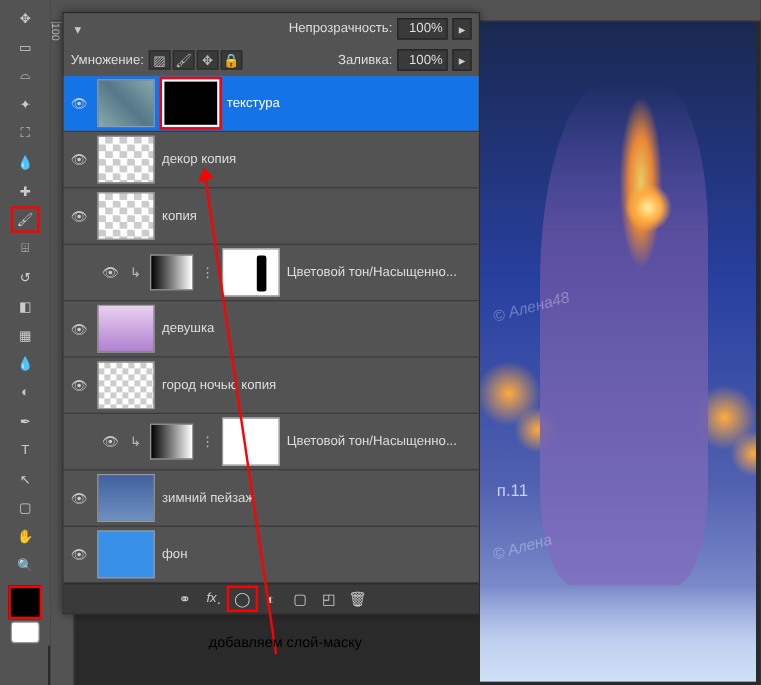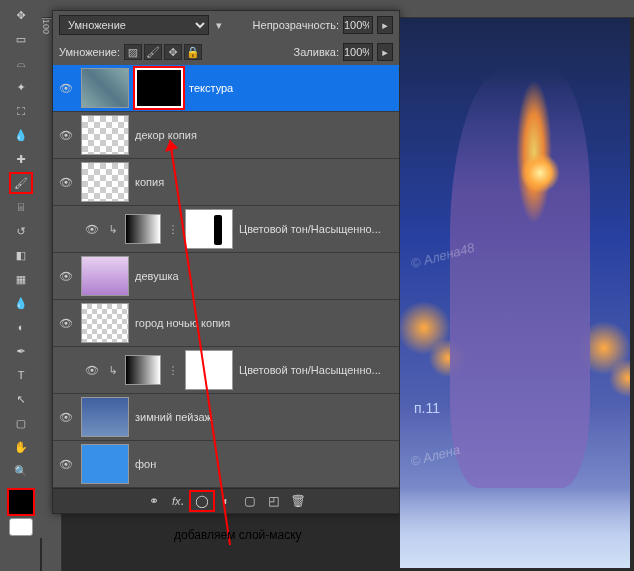--- a/index.html
+++ b/index.html
@@ -18,21 +18,21 @@
 
 .panel { position: absolute; left: 52px; top: 10px; width: 348px; background: #535353; border: 1px solid #2a2a2a; box-shadow: 0 0 8px rgba(0,0,0,.5); }
 .tabs { display: flex; background: #3a3a3a; height: 24px; align-items: flex-end; }
 .tab { padding: 4px 10px; color: #ccc; background: #3a3a3a; cursor: pointer; }
 .tab.active { background: #535353; color: #fff; }
 .panel-close { margin-left: auto; padding: 2px 6px; color: #ccc; cursor: pointer; }
 .panel-row { display: flex; align-items: center; padding: 4px 6px; gap: 4px; color: #ddd; }
 .panel-row select { background: #3a3a3a; color: #ddd; border: 1px solid #222; width: 150px; height: 20px; font-size: 11px; padding: 0 4px; }
 .panel-row .triangle { color: #ccc; padding: 0 3px; }
 .label-r { color: #ddd; text-align: right; }
-.pct-input { width: 30px; height: 18px; background: #3a3a3a; border: 1px solid #222; color: #ddd; text-align: right; padding-right: 3px; }
+.pct-input { width: 42px; height: 18px; background: #3a3a3a; border: 1px solid #222; color: #ddd; text-align: right; padding-right: 3px; }
 .pct-btn { width: 16px; height: 18px; background: #3a3a3a; border: 1px solid #222; color: #ccc; display: inline-flex; align-items: center; justify-content: center; }
 .lock-icons { display: flex; gap: 2px; }
 .lock-icons .ic { width: 18px; height: 16px; background: #3a3a3a; border: 1px solid #2a2a2a; display: flex; align-items: center; justify-content: center; color: #bbb; }
 
 .layers { max-height: 450px; overflow: hidden; background: #535353; }
 .layer { display: flex; align-items: center; border-bottom: 1px solid #3a3a3a; min-height: 46px; padding: 3px 4px; gap: 6px; color: #ddd; }
 .layer.sel { background: #1473e6; color: #fff; }
 .vis { width: 18px; height: 18px; display: flex; align-items: center; justify-content: center; color: #ccc; cursor: pointer; }
 .thumb { width: 48px; height: 40px; border: 1px solid #999; background: #888; background-size: cover; background-position: center; }
 .thumb.checker { background: repeating-conic-gradient(#ccc 0 25%, #fff 0 50%) 0 0/12px 12px; }
@@ -103,21 +103,20 @@
   <div class="tool">↖</div>
   <div class="tool">▢</div>
   <div class="tool">✋</div>
   <div class="tool">🔍</div>
   <div class="color-swatch hl"></div>
   <div class="bg-swatch"></div>
 </div>
 
 <div class="panel">
   <div class="panel-row">
-    <select><option>Умножение</option></select>
     <span class="triangle">▾</span>
     <span style="flex:1"></span>
     <span class="label-r">Непрозрачность:</span>
     <input class="pct-input" value="100%" style="">
     <span class="pct-btn">▸</span>
   </div>
   <div class="panel-row">
     <span class="label-r">Умножение:</span>
     <div class="lock-icons">
       <div class="ic">▨</div>

